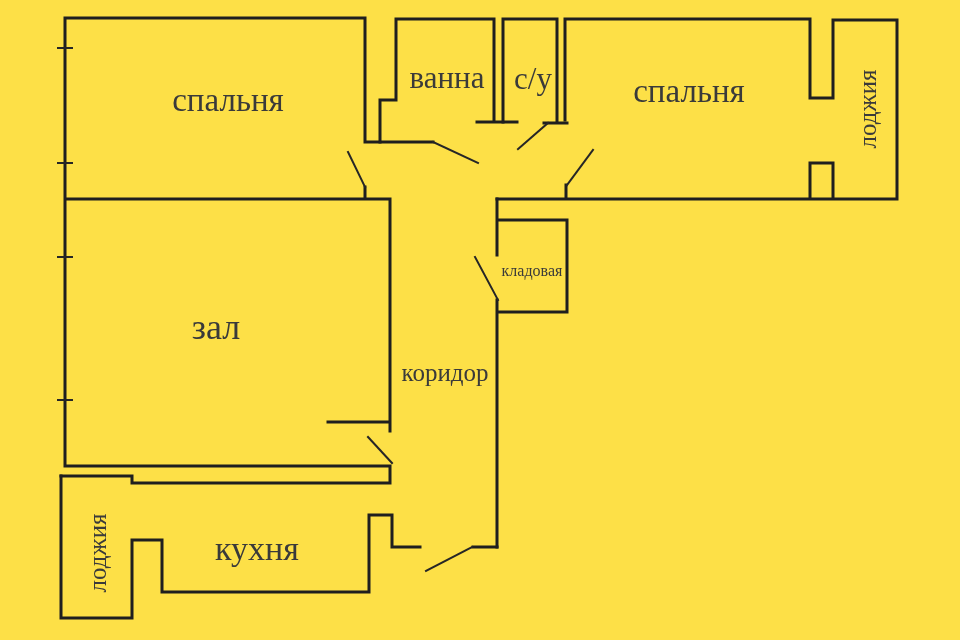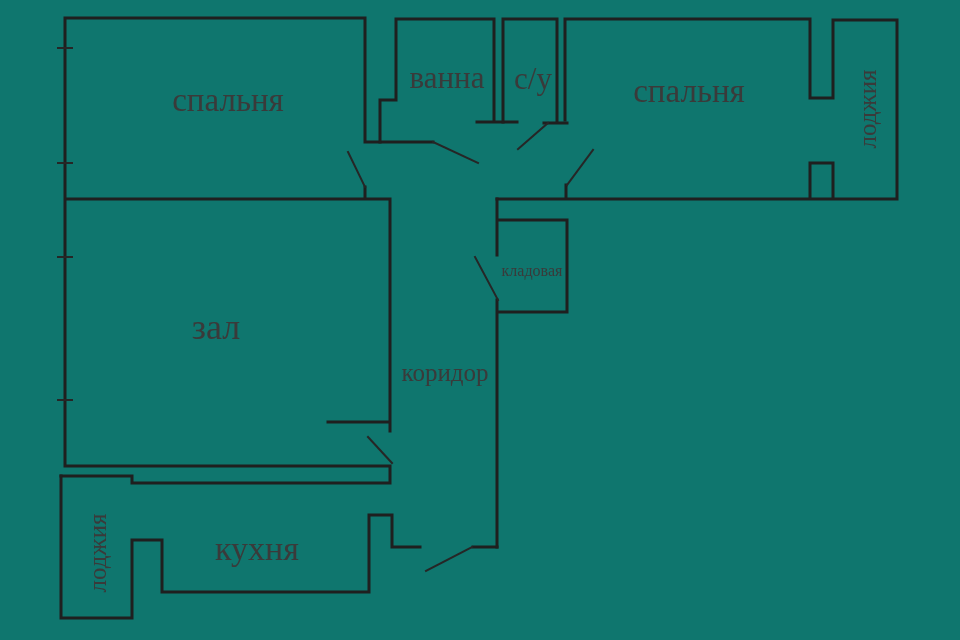--- a/index.html
+++ b/index.html
@@ -4,21 +4,21 @@
 <style>
   html, body {
     margin: 0;
     padding: 0;
     background: #ffffff;
   }
   .stage {
     position: relative;
     width: 960px;
     height: 640px;
-    background: #0f766e;
+    background: #fde047;
     overflow: hidden;
   }
   svg.plan {
     display: block;
     width: 960px;
     height: 640px;
   }
   .wall {
     fill: none;
     stroke-width: 3;

